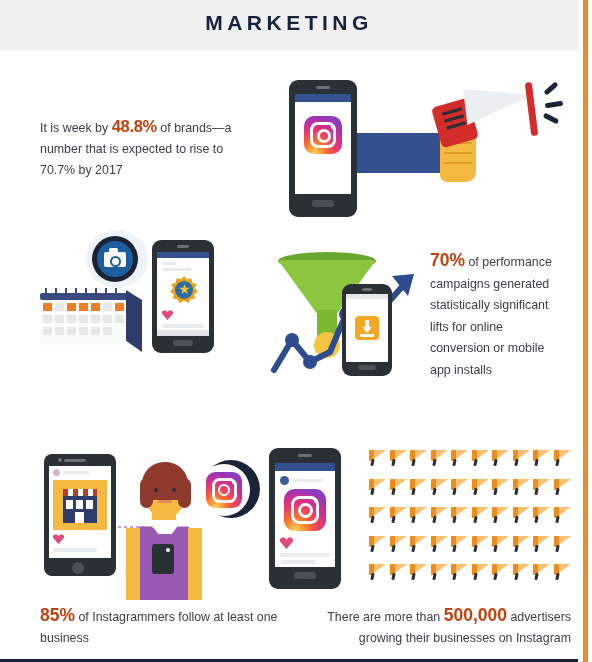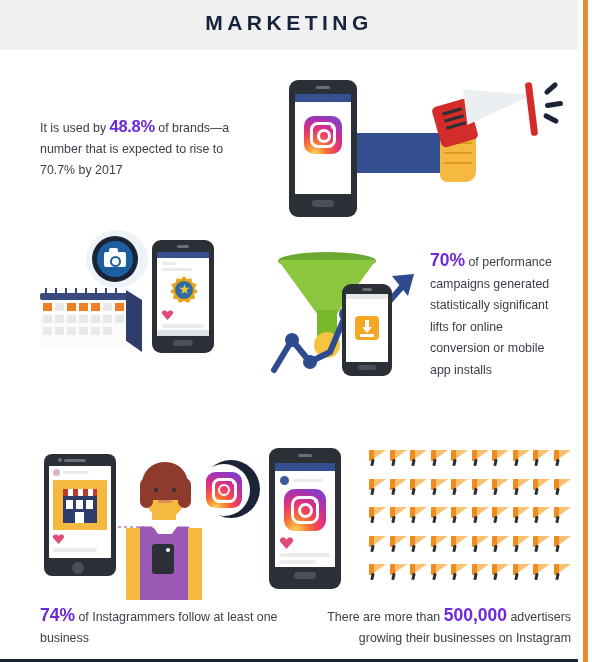--- a/index.html
+++ b/index.html
@@ -24,21 +24,21 @@
     position:absolute;left:0;top:11px;width:578px;
     text-align:center;
     font-size:21px;font-weight:bold;letter-spacing:4.5px;
     color:#16233c;
     font-family:"Liberation Sans", sans-serif;
   }
   .bottom-rule{position:absolute;left:0;bottom:0;width:578px;height:3px;background:#1b2436;}
 
   
   .txt{position:absolute;color:#3a3f47;font-size:12.4px;line-height:21px;}
-  .txt b{color:#6d28d9;font-weight:bold;}
+  .txt b{color:#c2410c;font-weight:bold;}
   .big{font-size:16.5px;letter-spacing:-0.3px;}
   .bigger{font-size:17.5px;}
 
   .t1{left:40px;top:116px;width:210px;}
   .t2{left:38px;top:363px;width:215px;}
   .t3{left:430px;top:250px;width:130px;line-height:21.5px;}
   .t4{left:40px;top:605px;width:240px;}
   .t5{left:296px;top:605px;width:275px;text-align:right;}
 
   
@@ -74,30 +74,30 @@
 </style>
 </head>
 <body>
 
 <div id="page">
 
   <div class="header-band"></div>
   <div class="header-title">MARKETING</div>
 
   <div class="txt t1">
-    <span>It is used by </span><b class="big">48.8%</b><span> of brands—a number that is expected to rise to 70.7% by 2017</span>
+    <span>It is week by </span><b class="big">48.8%</b><span> of brands—a number that is expected to rise to 70.7% by 2017</span>
   </div>
 
 
   <div class="txt t3">
     <b class="bigger">70%</b><span> of performance campaigns generated statistically significant lifts for online conversion or mobile app installs</span>
   </div>
 
   <div class="txt t4">
-    <b class="bigger">74%</b><span> of Instagrammers follow at least one business</span>
+    <b class="bigger">85%</b><span> of Instagrammers follow at least one business</span>
   </div>
 
   <div class="txt t5">
     <span>There are more than </span><b class="bigger">500,000</b><span> advertisers growing their businesses on Instagram</span>
   </div>
 
   <div class="ill" style="left:289px;top:80px;width:275px;height:140px;">
 
     <div style="position:absolute;left:62px;top:53px;width:110px;height:40px;background:#35508f;"></div>
 

